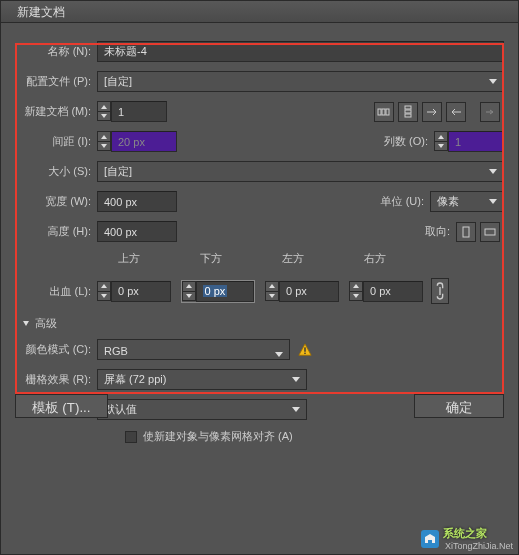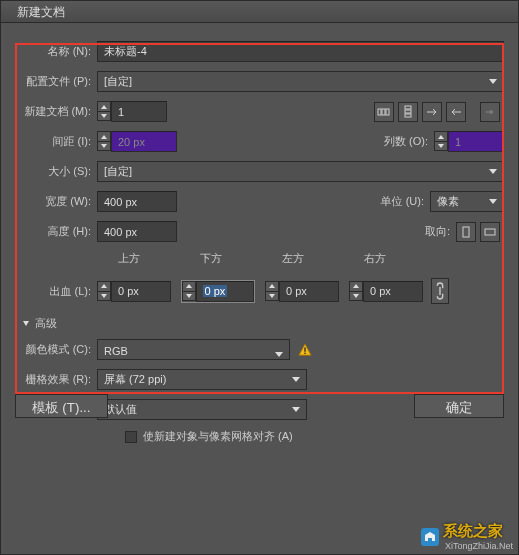--- a/index.html
+++ b/index.html
@@ -27,21 +27,21 @@
 .bleed-row { display: flex; align-items: center; margin-top: 12px; }
 .section-toggle { display: flex; align-items: center; margin: 12px 0 8px 8px; cursor: pointer; }
 .section-toggle .tri { width: 0; height: 0; border-left: 3px solid transparent; border-right: 3px solid transparent; border-top: 5px solid #ddd; margin-right: 6px; }
 .checkbox-row { display: flex; align-items: center; margin: 8px 0 0 110px; }
 .checkbox { width: 12px; height: 12px; border: 1px solid #2a2a2a; background: #404040; margin-right: 6px; }
 .btn { background: #5a5a5a; border: 1px solid #2a2a2a; color: #ddd; padding: 4px 16px; height: 24px; cursor: pointer; }
 .bottom-row { position: absolute; bottom: 36px; left: 14px; right: 14px; display: flex; justify-content: space-between; align-items: center; }
 .watermark { position: absolute; bottom: 4px; right: 6px; display: flex; align-items: center; opacity: 0.9; z-index: 10; }
 .watermark .logo { width: 18px; height: 18px; background: #2a8fd6; border-radius: 3px; margin-right: 4px; display: flex; align-items: center; justify-content: center; }
 .watermark .logo svg { width: 12px; height: 12px; }
-.watermark .txt { color: #eab308; font-weight: bold; font-size: 15px; text-shadow: 0 0 3px #000; }
+.watermark .txt { color: #bef264; font-weight: bold; font-size: 11px; text-shadow: 0 0 3px #000; }
 .watermark .sub { color: #ccc; font-size: 9px; margin-left: 2px; }
 .warn { width: 14px; height: 14px; margin-left: 8px; }
 .disabled { color: #888; }
 .disabled .input-text { background: #4c1d95; color: #888; }
 .link-icon { width: 18px; height: 26px; background: #585858; border: 1px solid #2a2a2a; display: flex; align-items: center; justify-content: center; cursor: pointer; }
 .highlight { background: #3a5f8a; color: #fff; padding: 0 2px; }
 </style>
 </head>
 <body>
 

